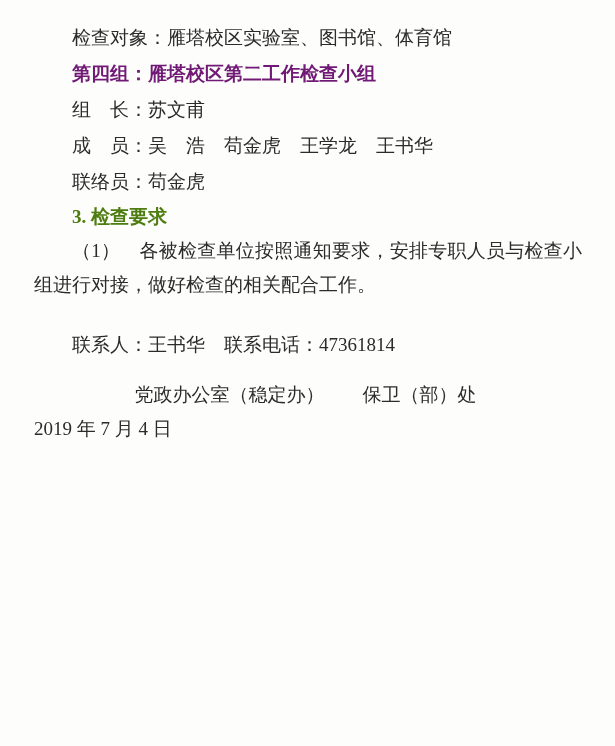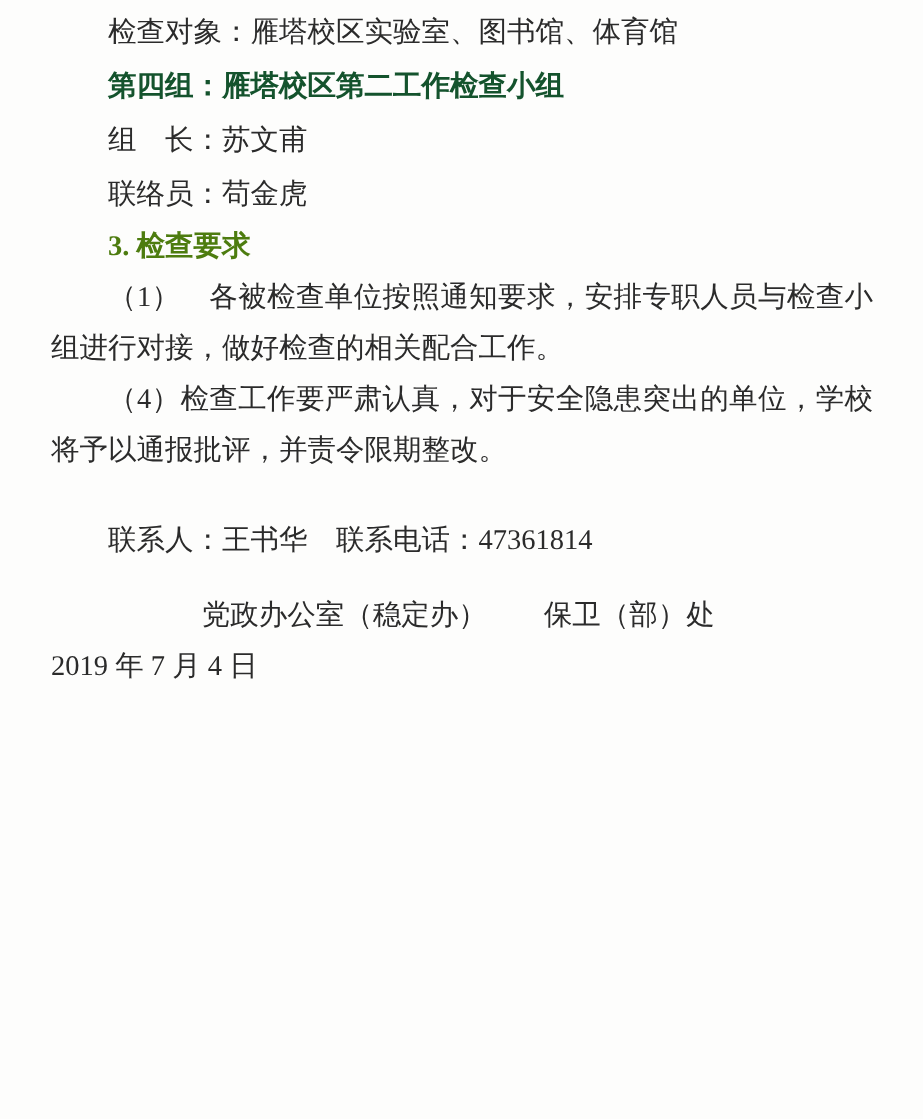--- a/index.html
+++ b/index.html
@@ -6,30 +6,30 @@
   html, body { background: #fdfdfc; }
   .page {
     position: relative;
     width: 615px;
     height: 746px;
     margin: 0 auto;
     background: #fdfdfc;
     color: #2b2b2b;
     font-family: "Liberation Serif", "DejaVu Serif", serif;
     font-size: 19px;
-    padding: 4px 33px 0 34px;
+    padding: 20px 33px 0 34px;
     overflow: hidden;
     border-radius: 16px;
   }
   .line {
     line-height: 36px;
     text-indent: 2em;
     white-space: nowrap;
   }
-  .bold { font-weight: 700; color: #14532d; }
+  .bold { font-weight: 700; color: #701a75; }
   .para {
     line-height: 34px;
     text-indent: 2em;
     text-align: justify;
     text-align-last: left;
   }
   .heading3 {
     line-height: 34px;
     text-indent: 2em;
     font-weight: 700;
@@ -59,31 +59,31 @@
 <body>
 
 <div class="page">
 
   <p class="line">检查对象：雁塔校区实验室、图书馆、体育馆</p>
 
   <p class="line bold">第四组：雁塔校区第二工作检查小组</p>
 
   <p class="line">组　长：苏文甫</p>
 
+  <p class="line">成　员：吴　浩　苟金虎　王学龙　王书华</p>
 
   <p class="line">联络员：苟金虎</p>
 
 
   <p class="heading3">3. 检查要求</p>
 
   <p class="para">（1）　各被检查单位按照通知要求，安排专职人员与检查小组进行对接，做好检查的相关配合工作。</p>
 
 
 
-  <p class="para">（4）检查工作要严肃认真，对于安全隐患突出的单位，学校将予以通报批评，并责令限期整改。</p>
 
   <p class="contact-line">联系人：王书华　联系电话：47361814</p>
 
   <p class="signature-line">党政办公室（稳定办）　　保卫（部）处</p>
 
   <p class="date-line">2019 年 7 月 4 日</p>
 
 </div>
 
 </body></html>

